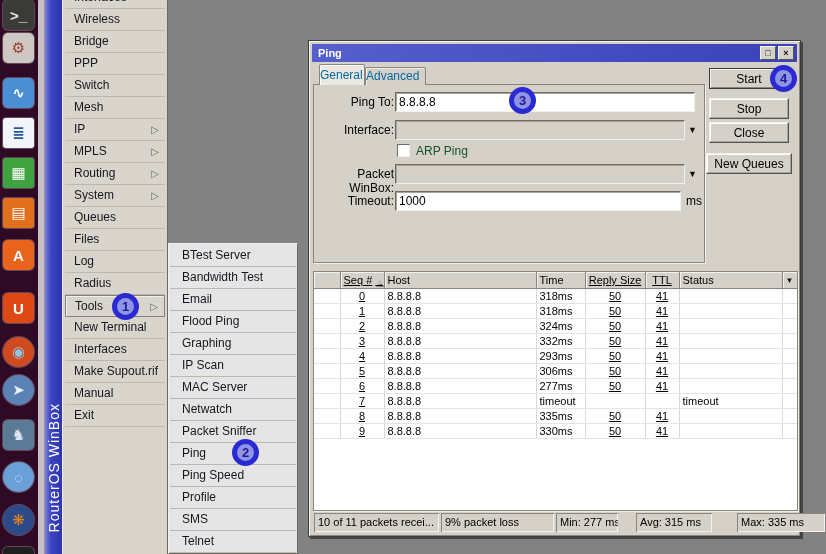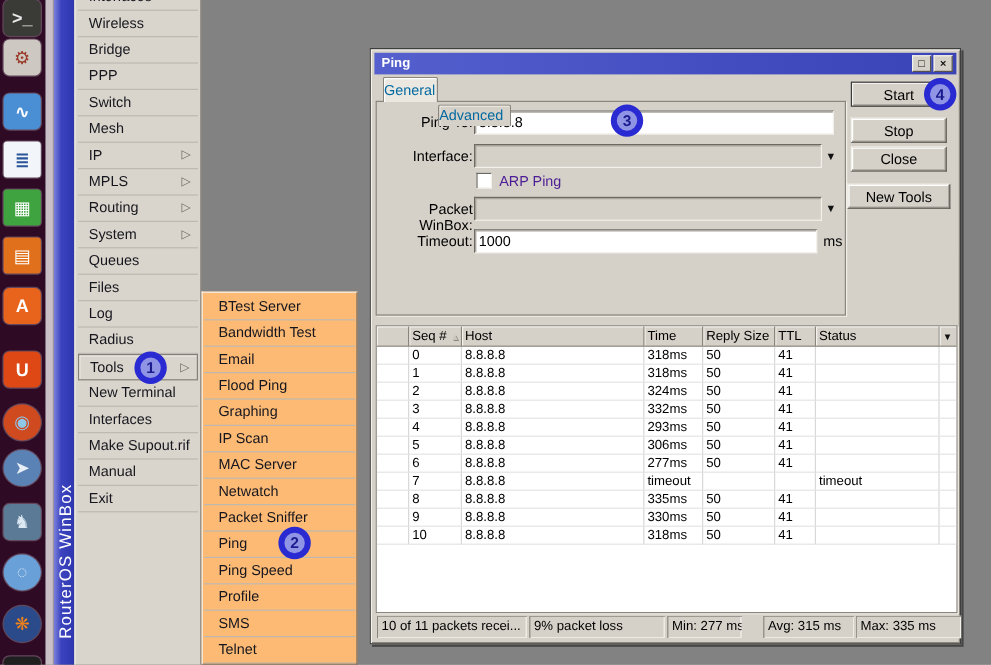--- a/index.html
+++ b/index.html
@@ -28,21 +28,21 @@
   
   #menu-panel{position:absolute;left:62px;top:0;width:106px;height:554px;
     background:#d9d5cc;border-left:1px solid #efece6;border-right:1px solid #6e6a62;box-sizing:border-box;overflow:hidden;}
   .menu-row{position:absolute;left:2px;right:2px;height:22px;line-height:21px;
     padding-left:9px;font-size:12px;color:#16161e;
     border-bottom:1px solid #bdb9b0;box-sizing:border-box;cursor:default;}
   .menu-row .arrow{position:absolute;right:6px;top:0;font-size:10px;color:#6e6a62;}
   .menu-row.selected{border:1px solid #85817a;box-shadow:inset 1px 1px 0 #f2f0ea;}
   
   #submenu-panel{position:absolute;left:168px;top:243px;width:130px;height:311px;
-    background:#fdba74;border:1px solid #6e6a62;border-top-color:#f2f0ea;border-left-color:#f2f0ea;
+    background:#e5e5e5;border:1px solid #6e6a62;border-top-color:#f2f0ea;border-left-color:#f2f0ea;
     box-sizing:border-box;overflow:hidden;}
   .sub-row{position:absolute;left:1px;right:1px;height:22px;line-height:21px;
     padding-left:12px;font-size:12px;color:#16161e;
     border-bottom:1px solid #bdb9b0;box-sizing:border-box;cursor:default;}
   
   #pingwin{position:absolute;left:308px;top:40px;width:493px;height:497px;
     background:#d5d1c8;border:1px solid #3e3e3e;box-sizing:border-box;
     box-shadow:inset 1px 1px 0 #f4f2ec, inset -1px -1px 0 #8a867e, 2px 2px 0 rgba(20,20,20,.55);}
   #titlebar{position:absolute;left:3px;top:3px;right:3px;height:18px;
     background:linear-gradient(90deg,#5560ce 0,#434dc0 60%,#3a44b6 100%);
@@ -50,47 +50,47 @@
   .tb-btn{position:absolute;top:5px;width:16px;height:14px;background:#d5d1c8;
     border:1px solid;border-color:#f4f2ec #55524c #55524c #f4f2ec;
     font-size:9px;line-height:12px;text-align:center;color:#111;font-weight:bold;padding:0;}
   #btn-max{right:24px;}
   #btn-close{right:6px;}
   .tab{position:absolute;background:#d5d1c8;border:1px solid #8a867e;border-bottom:none;
     border-radius:2px 2px 0 0;font-size:12px;text-align:left;color:#0369a1;z-index:3;box-sizing:border-box;}
   #tab-general{left:10px;top:23px;width:46px;height:21px;line-height:20px;background:#eae8e1;
     box-shadow:inset 1px 1px 0 #fff;}
   #tab-advanced{left:56px;top:26px;width:61px;height:18px;line-height:17px;
-    box-shadow:inset 1px 1px 0 #efece6;margin-top:20px;}
+    box-shadow:inset 1px 1px 0 #efece6;}
   #tabpanel{position:absolute;left:4px;top:43px;width:392px;height:179px;
     border:1px solid #8a867e;box-shadow:1px 1px 0 #f0eee8;box-sizing:border-box;z-index:1;}
   .flabel{position:absolute;font-size:12px;color:#000;text-align:right;left:4px;width:81px;}
   .tinput{position:absolute;background:#fff;border:1px solid;
     border-color:#6e6a62 #f2f0ea #f2f0ea #6e6a62;box-shadow:inset 1px 1px 0 #a9a59d;
     font:12px "Liberation Sans","DejaVu Sans",sans-serif;padding:0 3px;box-sizing:border-box;color:#000;}
   .tinput:disabled,.combo{background:#d5d1c8;color:#6e6a62;}
   .combo-arrow{position:absolute;font-size:9px;color:#111;}
   .unit{position:absolute;font-size:12px;color:#000;}
   .cbox{position:absolute;width:13px;height:13px;background:#fff;border:1px solid;
     border-color:#6e6a62 #f2f0ea #f2f0ea #6e6a62;margin:0;appearance:none;-webkit-appearance:none;}
-  .cblabel{position:absolute;font-size:12px;color:#4c1d95;}
+  .cblabel{position:absolute;font-size:12px;color:#14532d;}
   .btn{position:absolute;background:#d5d1c8;border:1px solid;
     border-color:#f4f2ec #55524c #55524c #f4f2ec;box-shadow:inset -1px -1px 0 #a9a59d,inset 1px 1px 0 #fff;
     font:12px "Liberation Sans","DejaVu Sans",sans-serif;color:#000;text-align:center;padding:0;}
   .btn.default{border-color:#3c3c3c;box-shadow:inset 1px 1px 0 #f4f2ec,inset -1px -1px 0 #8a867e;}
   
   #tbl-wrap{position:absolute;left:4px;top:230px;width:485px;height:240px;background:#fff;
     border:1px solid #8a867e;box-shadow:1px 1px 0 #f0eee8;box-sizing:border-box;overflow:hidden;}
   table{border-collapse:collapse;table-layout:fixed;width:483px;}
   th{background:#d5d1c8;border-right:1px solid #8a867e;border-bottom:1px solid #8a867e;
     box-shadow:inset 1px 1px 0 #f4f2ec;font-weight:normal;font-size:11px;text-align:left;
     height:16px;padding:0 3px;white-space:nowrap;overflow:hidden;color:#000;}
   td{font-size:11px;height:14px;padding:0 3px;border-right:1px solid #d8d8d8;
     border-bottom:1px solid #e4e4e4;white-space:nowrap;overflow:hidden;color:#000;}
-  .seq,.reply,.ttl{text-align:left;}
+  .seq,.reply,.ttl{text-align:center;text-decoration:underline;}
   .sort-ico{font-size:8px;color:#cac6bd;text-shadow:1px 1px 0 #8a867e;margin-left:3px;}
   .hdr-menu{font-size:8px;color:#111;text-align:center;display:block;}
   
   .scell{position:absolute;top:472px;height:19px;background:#d5d1c8;
     box-shadow:inset 1px 1px 0 #8a867e,inset -1px -1px 0 #f4f2ec;
     font-size:11px;line-height:19px;padding-left:4px;box-sizing:border-box;color:#000;
     white-space:nowrap;overflow:hidden;}
   
   .ann{position:absolute;width:27px;height:27px;border-radius:50%;
     background:#9094e4;border:5px solid #2a2ad2;box-sizing:border-box;
@@ -192,21 +192,21 @@
   <input class="tinput combo" style="left: 86px; top: 123px; width: 290px; height: 20px;" disabled="" value="">
   <span class="combo-arrow" style="left:379px;top:128px;">▼</span>
 
   <div class="flabel" style="top:153px;">Timeout:</div>
   <input class="tinput" style="left: 86px; top: 150px; width: 286px; height: 20px;" value="1000">
   <span class="unit" style="left:377px;top:153px;">ms</span>
 
   <button class="btn default" style="left:400px;top:27px;width:80px;height:21px;">Start</button>
   <button class="btn" style="left:400px;top:57px;width:80px;height:21px;">Stop</button>
   <button class="btn" style="left:400px;top:81px;width:80px;height:21px;">Close</button>
-  <button class="btn" style="left:397px;top:112px;width:86px;height:21px;">New Tools</button>
+  <button class="btn" style="left:397px;top:112px;width:86px;height:21px;">New Queues</button>
 
   <div id="tbl-wrap">
     <table>
       <colgroup>
         <col style="width:26px">
           <col style="width:44px">
           <col style="width:152px">
           <col style="width:49px">
         <col style="width:60px">
           <col style="width:34px">
@@ -321,39 +321,29 @@
           <tr>
             <td class="flag"></td>
             <td class="seq">9</td>
             <td class="host">8.8.8.8</td>
             <td class="time">330ms</td>
             <td class="reply">50</td>
             <td class="ttl">41</td>
             <td class="status"></td>
             <td class="mcol"></td>
           </tr>
-          <tr>
-            <td class="flag"></td>
-            <td class="seq">10</td>
-            <td class="host">8.8.8.8</td>
-            <td class="time">318ms</td>
-            <td class="reply">50</td>
-            <td class="ttl">41</td>
-            <td class="status"></td>
-            <td class="mcol"></td>
-          </tr>
         </tbody>
     </table>
   </div>
 
   <div id="statusbar">
       <div class="scell" style="left: 5px; width: 125px;">10 of 11 packets recei...</div>
       <div class="scell" style="left: 132px; width: 113px;">9% packet loss</div>
       <div class="scell" style="left: 247px; width: 62px;">Min: 277 ms</div>
       <div class="scell" style="left: 327px; width: 76px;">Avg: 315 ms</div>
-      <div class="scell" style="left: 404px; width: 88px;">Max: 335 ms</div>
+      <div class="scell" style="left: 428px; width: 88px;">Max: 335 ms</div>
     </div>
 </div>
 
 <div class="ann" style="left:112px;top:293px;">1</div>
 <div class="ann" style="left:232px;top:439px;">2</div>
 <div class="ann" style="left:509px;top:87px;">3</div>
 <div class="ann" style="left:770px;top:65px;">4</div>
 
 </body></html>

